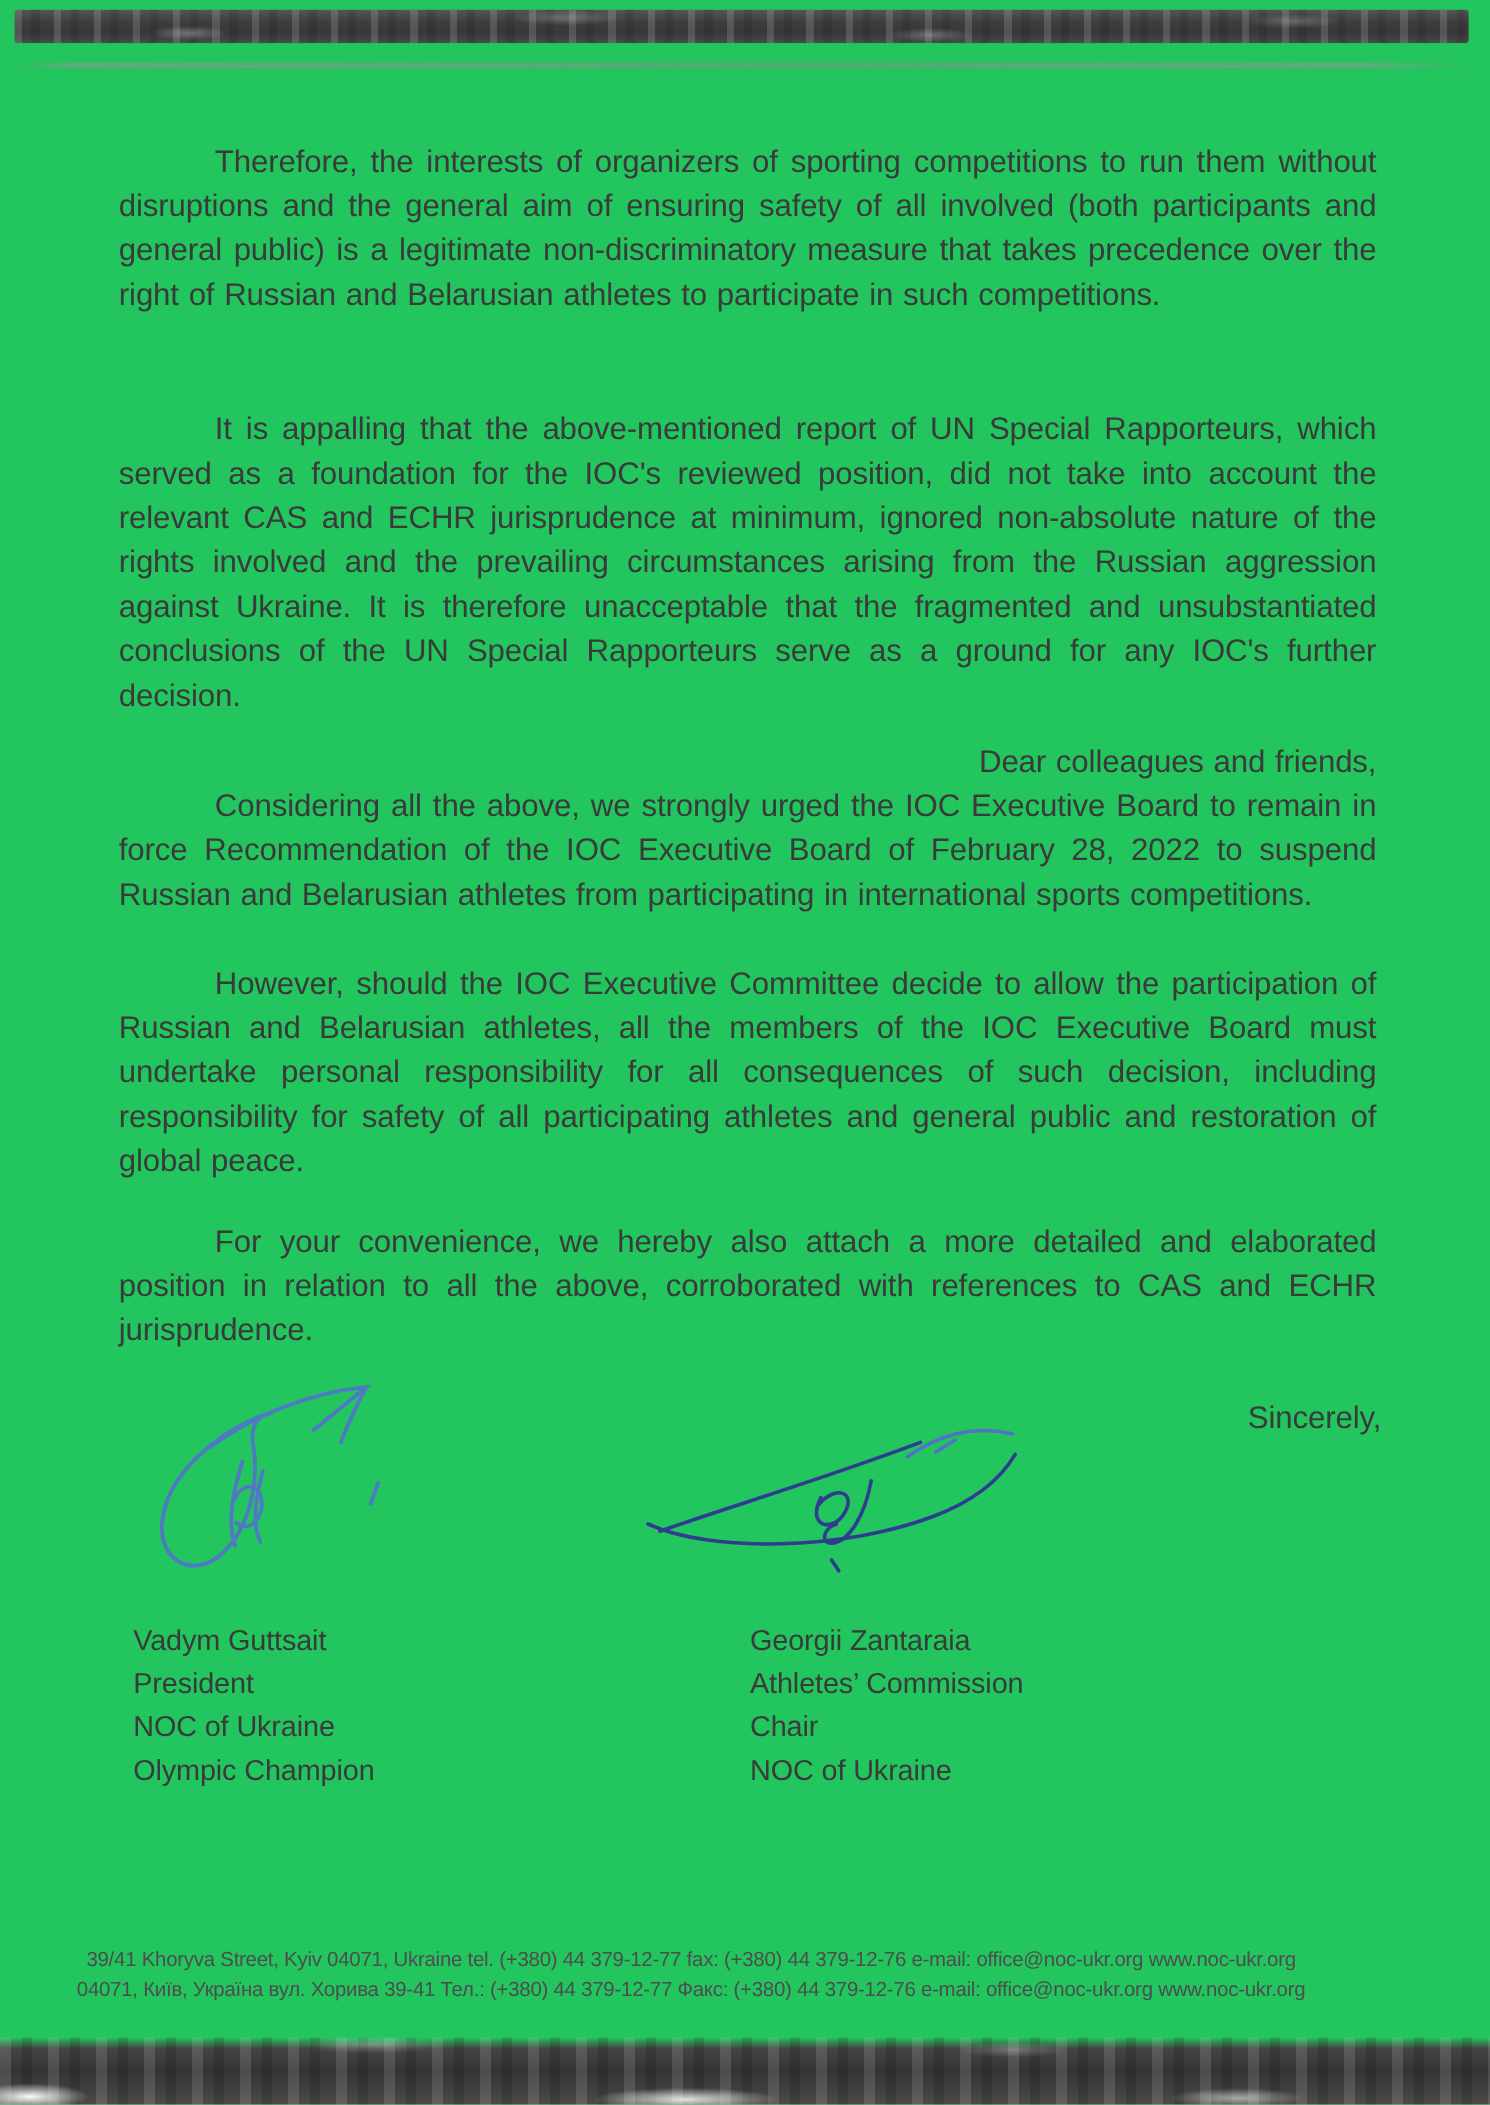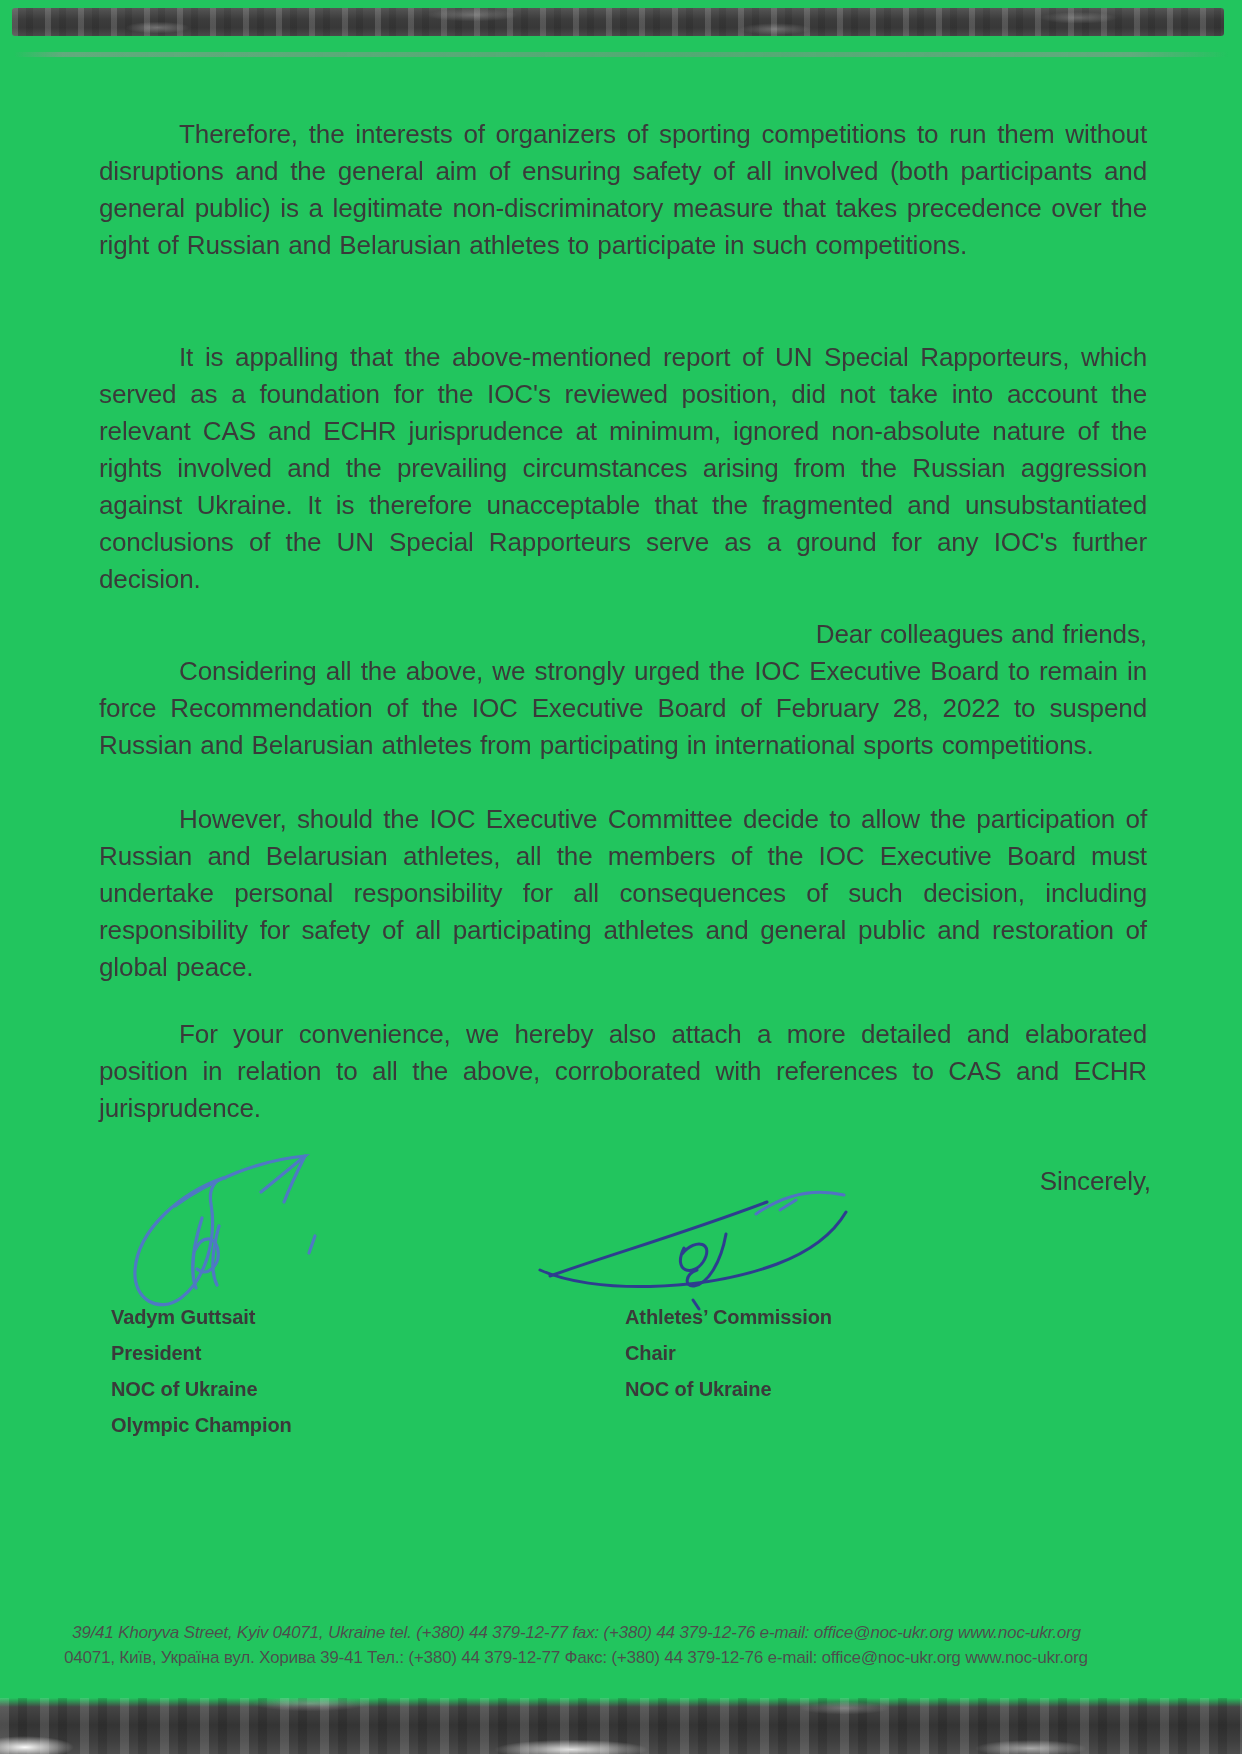--- a/index.html
+++ b/index.html
@@ -53,37 +53,36 @@
     letter-spacing:-0.1px;
     word-spacing:1px;
   }
   .salutation{text-align:right;}
   .closing{text-align:right;text-indent:0;}
   
   .sig{position:absolute;}
   .sig svg{display:block;}
   
   .sig-block{
-    position:absolute;top:1299px;
-    font-size:20px;line-height:36px;
+    position:absolute;top:1350px;
+    font-size:24px;line-height:36px;
     letter-spacing:-0.1px;
-    font-weight:bold;
   }
   .sig-block div{white-space:nowrap;}
   .sig-block-left{left:111px;}
   .sig-block-right{left:625px;}
   
   .footer{
     position:absolute;left:64px;top:1620px;width:1130px;
     font-size:17px;line-height:25px;
     letter-spacing:-0.2px;
     color:#4d4d4d;
     white-space:nowrap;
   }
-  .footer .l1{margin-left:8px;font-style:italic;}
+  .footer .l1{margin-left:8px;}
 </style>
 </head>
 <body>
 
 <div class="page">
 
   <div class="scan-bar-top"></div>
   <div class="scan-line-top"></div>
   <div class="scan-bar-bottom"></div>
 
@@ -126,20 +125,21 @@
     </svg>
   </div>
 
   <div class="sig-block sig-block-left">
     <div>Vadym Guttsait</div>
     <div>President</div>
     <div>NOC of Ukraine</div>
     <div>Olympic Champion</div>
   </div>
   <div class="sig-block sig-block-right">
+    <div>Georgii Zantaraia</div>
     <div>Athletes’ Commission</div>
     <div>Chair</div>
     <div>NOC of Ukraine</div>
   </div>
 
   <div class="footer">
     <div class="l1">39/41 Khoryva Street, Kyiv 04071, Ukraine tel. (+380) 44 379-12-77 fax: (+380) 44 379-12-76 e-mail: office@noc-ukr.org www.noc-ukr.org</div>
     <div class="l2">04071, Київ, Україна вул. Хорива 39-41 Тел.: (+380) 44 379-12-77 Факс: (+380) 44 379-12-76 e-mail: office@noc-ukr.org www.noc-ukr.org</div>
   </div>
 

